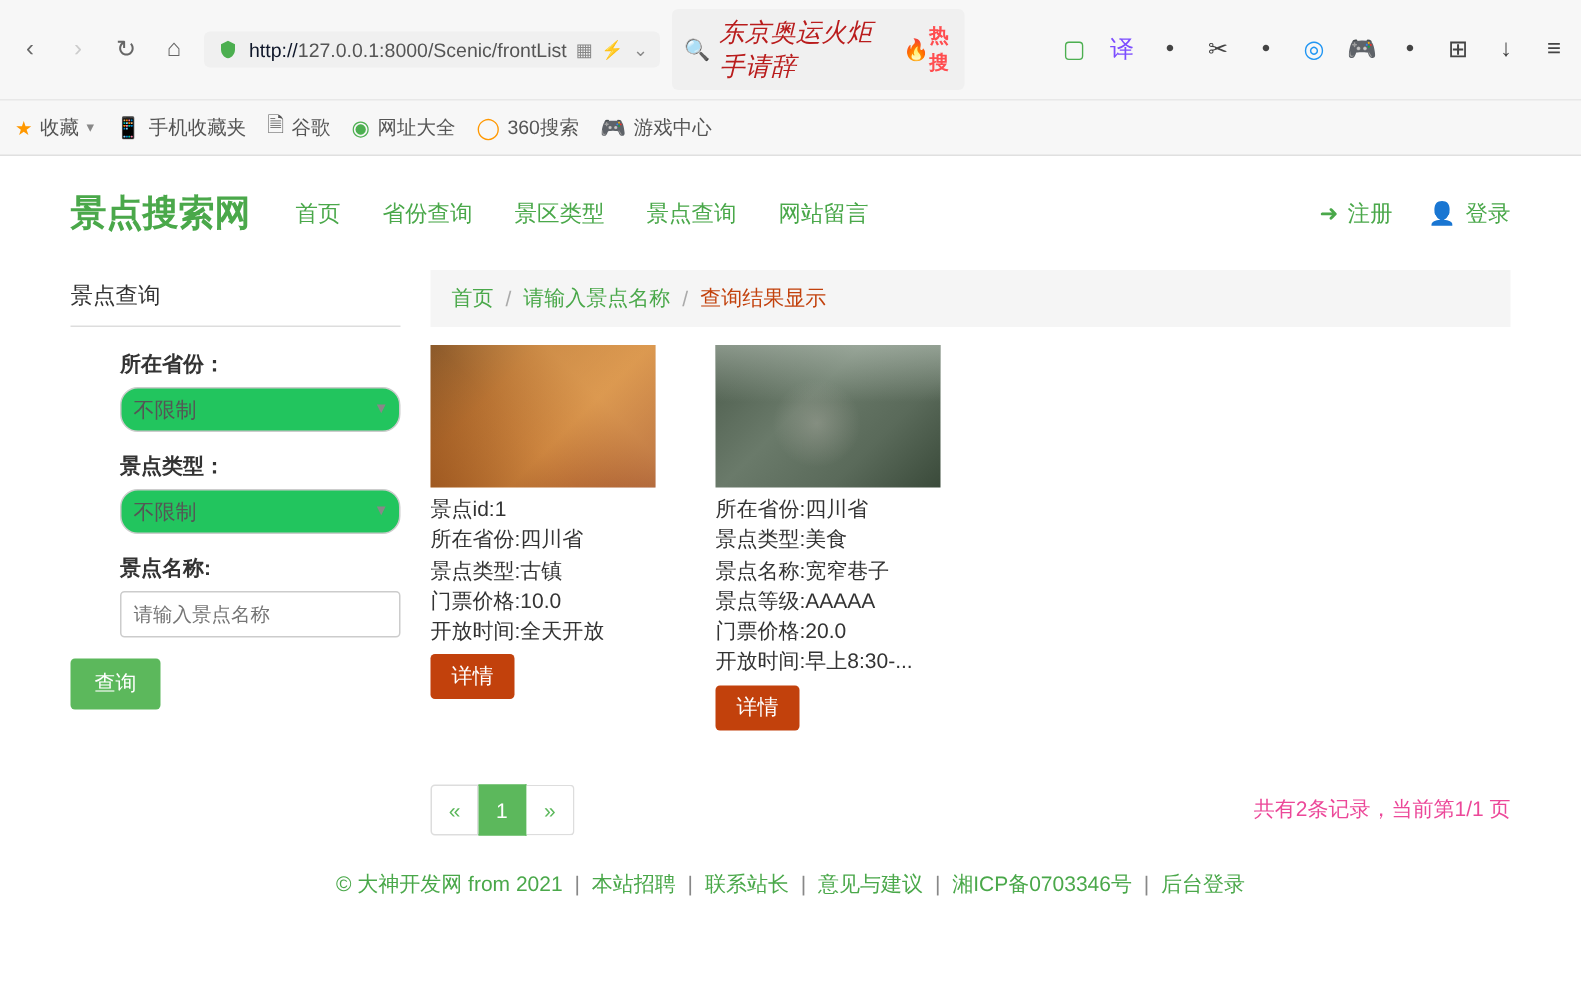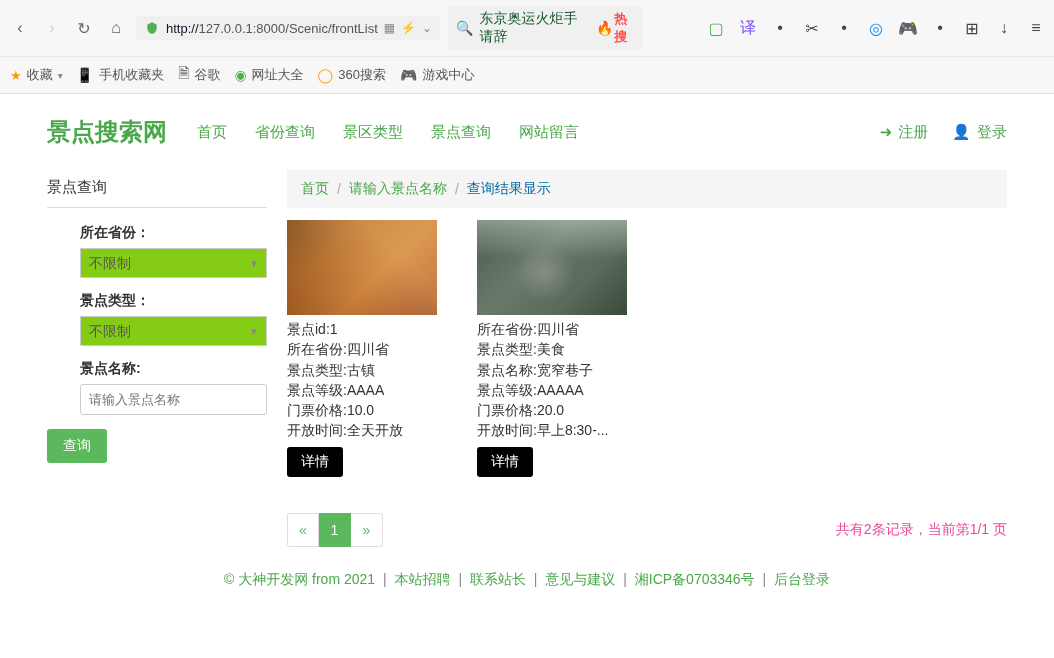--- a/index.html
+++ b/index.html
@@ -10,21 +10,21 @@
     .browser-toolbar { display: flex; align-items: center; padding: 6px 8px; gap: 8px; }
     .nav-btn { width: 24px; height: 24px; display: flex; align-items: center; justify-content: center; color: #666; cursor: pointer; font-size: 16px; }
     .url-bar { display: flex; align-items: center; background: #f0f0f0; border-radius: 4px; padding: 4px 8px; flex: 0 0 290px; gap: 6px; }
     .shield-icon { width: 16px; height: 16px; display: flex; align-items: center; justify-content: center; color: #4caf50; }
     .url-text { color: #555; font-size: 13px; }
     .url-proto { color: #0f172a; }
     .url-icons { display: flex; gap: 6px; margin-left: auto; }
     .url-icon { color: #888; font-size: 12px; }
     .search-bar { display: flex; align-items: center; background: #f0f0f0; border-radius: 4px; padding: 4px 8px; gap: 6px; flex: 0 0 195px; }
     .search-icon { color: #888; font-size: 14px; }
-    .search-text { color: #14532d; font-size: 14px; }
+    .search-text { color: #b91c1c; font-size: 17px; font-style: italic; }
     .hot-badge { color: #ff4d4f; font-weight: bold; font-size: 13px; display: flex; align-items: center; }
     .fire-icon { color: #ff7a45; font-size: 14px; }
     .toolbar-icons { display: flex; gap: 12px; margin-left: auto; align-items: center; }
     .toolbar-icon { width: 20px; height: 20px; display: flex; align-items: center; justify-content: center; font-size: 16px; }
     .icon-green { color: #4caf50; }
     .icon-purple { color: #7c4dff; }
     .icon-dark { color: #444; }
     .icon-blue { color: #2196f3; }
     .icon-orange { color: #ff9800; }
     
@@ -40,42 +40,42 @@
     .nav-links { display: flex; gap: 28px; }
     .nav-link { color: #4aa84a; font-size: 15px; text-decoration: none; cursor: pointer; }
     .nav-right { margin-left: auto; display: flex; gap: 24px; }
     .nav-right-link { color: #4aa84a; font-size: 15px; cursor: pointer; display: flex; align-items: center; gap: 6px; }
     
     .main-row { display: flex; gap: 20px; margin-top: 10px; }
     .sidebar { width: 220px; }
     .sidebar-title { font-size: 15px; color: #333; padding: 8px 0 10px; border-bottom: 1px solid #ddd; margin-bottom: 16px; }
     .form-group { margin-bottom: 14px; margin-left: 33px; }
     .form-label { font-size: 14px; font-weight: bold; color: #333; margin-bottom: 6px; display: block; }
-    .form-select { width: 100%; padding: 6px 8px; border: 1px solid #ccc; border-radius: 0; font-size: 14px; color: #555; background: #84cc16; appearance: none; position: relative; }
+    .form-select { width: 100%; padding: 6px 8px; border: 1px solid #ccc; border-radius: 12px; font-size: 14px; color: #555; background: #22c55e; appearance: none; position: relative; }
     .select-wrapper { position: relative; }
     .select-wrapper::after { content: '▼'; position: absolute; right: 8px; top: 50%; transform: translateY(-50%); font-size: 10px; color: #888; pointer-events: none; }
     .form-input { width: 100%; padding: 7px 8px; border: 1px solid #ccc; border-radius: 3px; font-size: 13px; }
     .btn-submit { background: #5cb85c; color: #fff; border: none; padding: 8px 16px; border-radius: 3px; font-size: 14px; cursor: pointer; }
     
     .content-area { flex: 1; }
     .breadcrumb { background: #f5f5f5; padding: 10px 14px; margin-bottom: 12px; display: flex; gap: 8px; align-items: center; font-size: 14px; }
     .breadcrumb-link { color: #4aa84a; cursor: pointer; }
     .breadcrumb-sep { color: #aaa; }
-    .breadcrumb-current { color: #0369a1; text-align: right; }
+    .breadcrumb-current { color: #c2410c; text-align: right; }
     
     .cards-row { display: flex; gap: 20px; flex-wrap: wrap; }
     .card { width: 170px; }
     .card-img { width: 150px; height: 95px; background: #ddd; display: flex; align-items: center; justify-content: center; margin-bottom: 4px; position: relative; overflow: hidden; }
     .card-img-1 { background: linear-gradient(135deg, #8b5a2b 0%, #b87333 30%, #cd853f 60%, #a0522d 100%); }
     .card-img-1::before { content: ''; position: absolute; inset: 0; background: linear-gradient(45deg, rgba(139,69,19,0.6) 0%, transparent 40%, rgba(255,200,120,0.3) 70%); }
     .card-img-2 { background: linear-gradient(135deg, #4a5a4a 0%, #6a7a6a 40%, #5a6a5a 70%, #3a4a3a 100%); }
     .card-img-2::before { content: ''; position: absolute; inset: 0; background: radial-gradient(circle at 45% 55%, rgba(180,180,170,0.4) 0%, transparent 30%), linear-gradient(180deg, rgba(200,210,200,0.5) 0%, transparent 40%); }
     .card-info { font-size: 14px; color: #333; line-height: 1.45; }
     .card-info p { margin: 0; white-space: nowrap; overflow: hidden; text-overflow: ellipsis; }
-    .btn-detail { background: #000000; color: #fff; border: none; padding: 6px 14px; border-radius: 3px; font-size: 14px; cursor: pointer; margin-top: 6px; }
+    .btn-detail { background: #c2410c; color: #fff; border: none; padding: 6px 14px; border-radius: 3px; font-size: 14px; cursor: pointer; margin-top: 6px; }
     
     .pagination-row { display: flex; align-items: center; margin-top: 36px; justify-content: space-between; }
     .pagination { display: flex; gap: 0; }
     .page-btn { width: 32px; height: 34px; border: 1px solid #ddd; background: #fff; color: #5cb85c; display: flex; align-items: center; justify-content: center; cursor: pointer; font-size: 14px; }
     .page-btn:first-child { border-radius: 3px 0 0 3px; }
     .page-btn:last-child { border-radius: 0 3px 3px 0; }
     .page-btn.active { background: #5cb85c; color: #fff; border-color: #5cb85c; }
     .page-btn + .page-btn { border-left: none; }
     .page-info { color: #ec4899; font-size: 14px; }
     
@@ -214,21 +214,20 @@
         <span class="breadcrumb-current">查询结果显示</span>
       </div>
 
       <div class="cards-row">
         <div class="card">
           <div class="card-img card-img-1"></div>
           <div class="card-info">
             <p>景点id:1</p>
             <p>所在省份:四川省</p>
             <p>景点类型:古镇</p>
-            <p>景点等级:AAAA</p>
             <p>门票价格:10.0</p>
             <p>开放时间:全天开放</p>
           </div>
           <button class="btn-detail">详情</button>
         </div>
 
         <div class="card">
           <div class="card-img card-img-2"></div>
           <div class="card-info">
             <p>所在省份:四川省</p>

